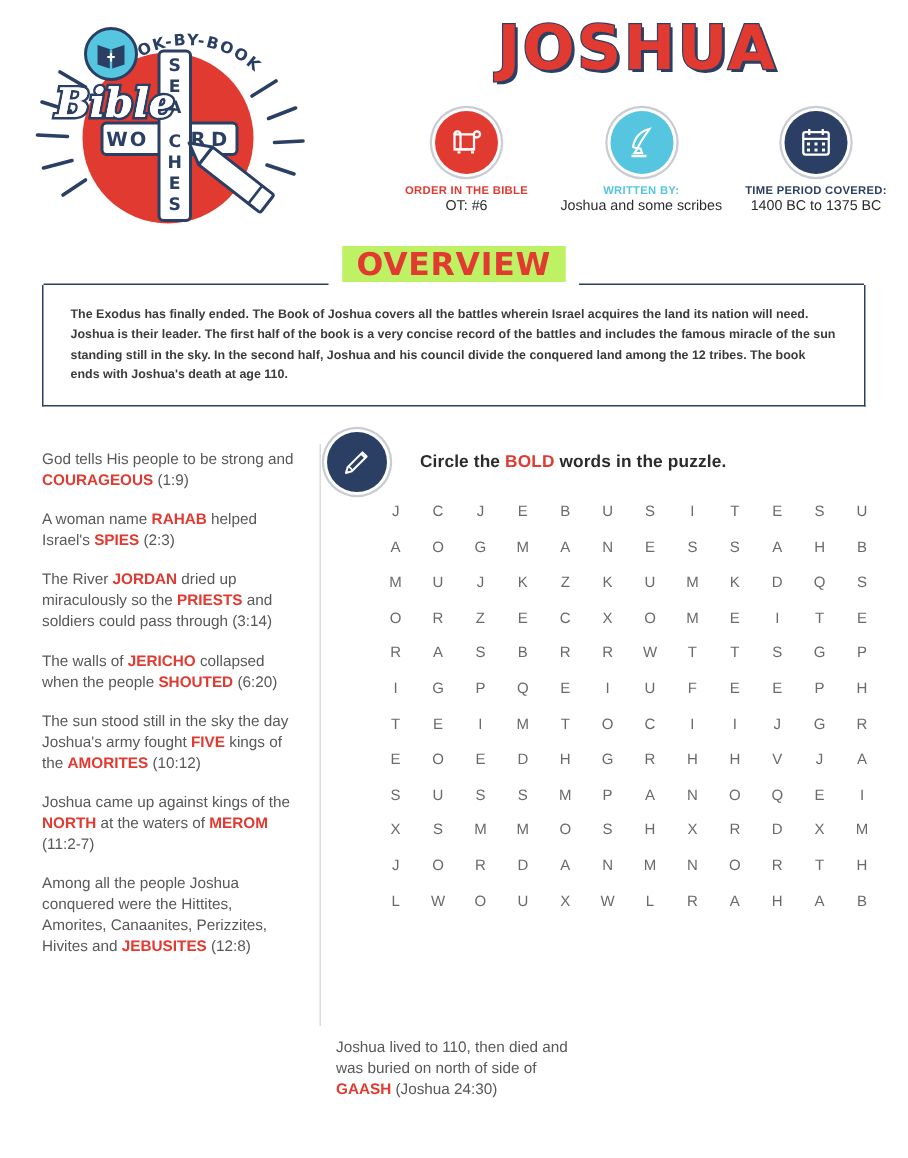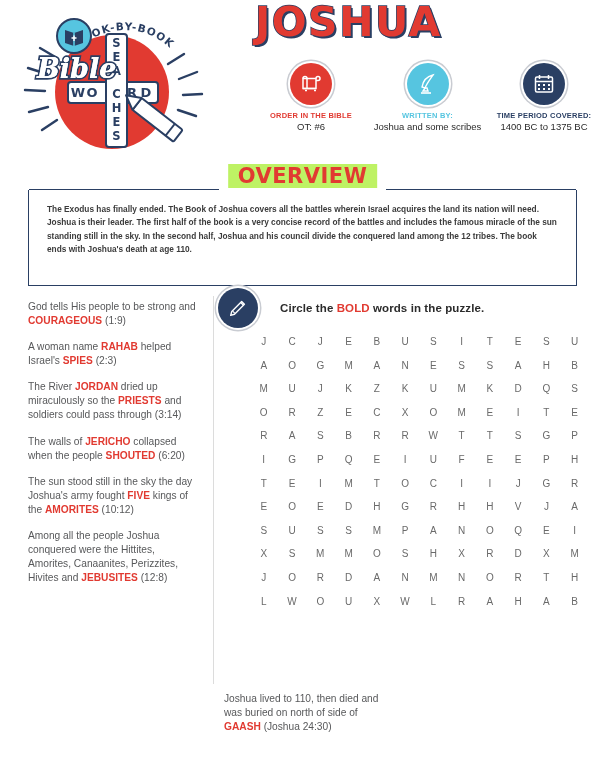--- a/index.html
+++ b/index.html
@@ -14,33 +14,33 @@
   .page{position:relative;width:605px;height:772px;}
 
   
   .header{position:relative;height:155px;}
 
   
   .logo{position:absolute;left:12px;top:6px;width:205px;height:148px;}
   .logo svg{display:block;}
 
   
-  .title-wrap{position:absolute;left:255px;top:2px;width:340px;text-align:left;}
+  .title-wrap{position:absolute;left:255px;top:12px;width:340px;text-align:center;}
   .joshua-title{
     font-size:41px;font-weight:bold;letter-spacing:1.5px;
     color:#e13a31;
     -webkit-text-stroke:1.5px #2a3f63;
     paint-order:stroke fill;
     text-shadow:2px 2px 0 #2a3f63;
     font-family:"DejaVu Sans", sans-serif;
     line-height:1;
   }
 
   
-  .infos{position:absolute;left:255px;top:63px;width:345px;display:flex;justify-content:space-between;}
+  .infos{position:absolute;left:255px;top:74px;width:345px;display:flex;justify-content:space-between;}
   .info{width:112px;text-align:center;}
   .info .circ{
     width:42px;height:42px;border-radius:50%;
     margin:0 auto 6px auto;
     display:flex;align-items:center;justify-content:center;
     box-shadow:0 0 0 2px #ffffff, 0 0 0 3.5px #c9ccd2;
   }
   .circ.red{background:#e13a31;}
   .circ.cyan{background:#56c5e0;}
   .circ.navy{background:#2a3f63;}
@@ -54,21 +54,21 @@
   .overview{position:absolute;left:28px;top:168px;width:549px;}
   .ov-head{position:relative;height:22px;}
   .ov-title{
     position:absolute;left:50%;top:-4px;transform:translateX(-50%);
     font-size:21px;font-weight:bold;color:#e13a31;letter-spacing:.5px;
     font-family:"DejaVu Sans", sans-serif;background:#bef264;padding:0 10px;
     z-index:2;
   }
   .ov-box{
     border:1.5px solid #2a3f63;border-top:none;
-    position:relative;padding:13px 18px 28px 18px;
+    position:relative;padding:13px 18px 13px 18px;
   }
   .ov-box:before,.ov-box:after{
     content:"";position:absolute;top:-1.5px;height:1.5px;background:#2a3f63;
   }
   .ov-box:before{left:0;width:190px;}
   .ov-box:after{right:0;width:190px;}
   .ov-text{font-size:8.3px;font-weight:bold;line-height:1.62;color:#3b3b3b;}
 
   
   .clues{position:absolute;left:28px;top:300px;width:172px;}
@@ -237,20 +237,21 @@
       <div class="ov-text">The Exodus has finally ended. The Book of Joshua covers all the battles wherein Israel acquires the land its nation will need. Joshua is their leader. The first half of the book is a very concise record of the battles and includes the famous miracle of the sun standing still in the sky.  In the second half, Joshua and his council divide the conquered land among the 12 tribes. The book ends with Joshua's death at age 110.</div>
     </div>
   </div>
 
   <div class="clues">
       <div class="clue"><span>God tells His people to be strong and </span><b>COURAGEOUS</b><span> (1:9)</span></div>
       <div class="clue"><span>A woman name </span><b>RAHAB</b><span> helped Israel's </span><b>SPIES</b><span> (2:3)</span></div>
       <div class="clue"><span>The River </span><b>JORDAN</b><span> dried up miraculously so the </span><b>PRIESTS</b><span> and soldiers could pass through (3:14)</span></div>
       <div class="clue"><span>The walls of </span><b>JERICHO</b><span> collapsed when the people </span><b>SHOUTED</b><span> (6:20)</span></div>
       <div class="clue"><span>The sun stood still in the sky the day Joshua's army fought </span><b>FIVE</b><span> kings of the </span><b>AMORITES</b><span> (10:12)</span></div>
+      <div class="clue"><span>Joshua came up against kings of the </span><b>NORTH</b><span> at the waters of </span><b>MEROM</b><span> (11:2-7)</span></div>
       <div class="clue"><span>Among all the people Joshua conquered were the Hittites, Amorites, Canaanites, Perizzites, Hivites and </span><b>JEBUSITES</b><span> (12:8)</span></div>
     </div>
 
   <div class="divider"></div>
 
   <div class="puz-head">
     <div class="puz-circ">
       <svg width="22" height="22" viewBox="0 0 24 24" style="transform:rotate(0deg)">
         <path d="M4 20l1.2-4.2L16 5l3 3L8.2 18.8z" fill="none" stroke="#fff" stroke-width="1.5" stroke-linejoin="round"></path>
         <path d="M15 6l3 3" stroke="#fff" stroke-width="1.5"></path>

